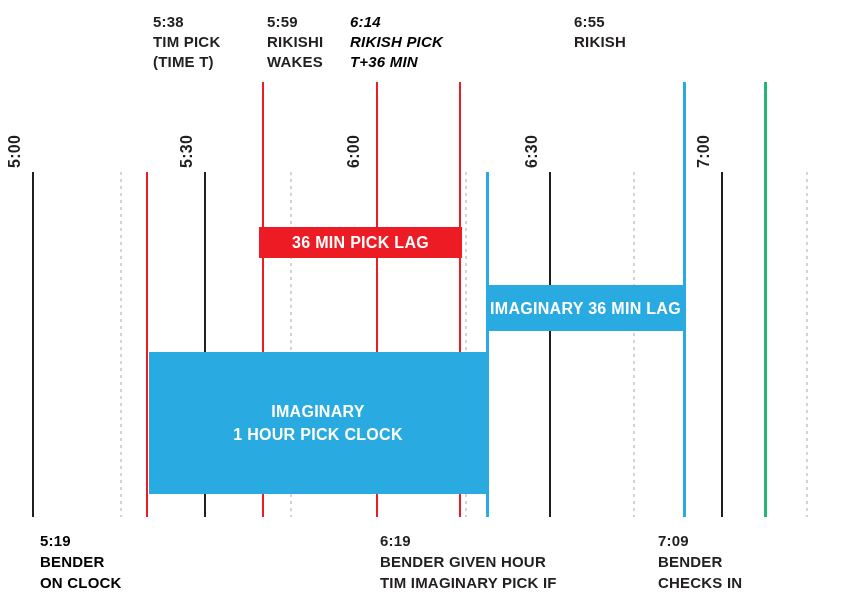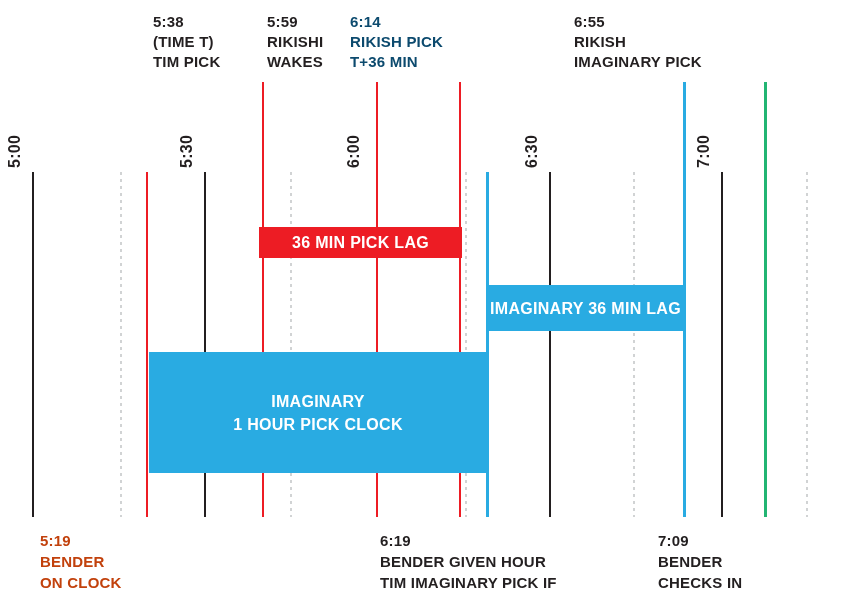--- a/index.html
+++ b/index.html
@@ -47,56 +47,55 @@
       <div class="vline" style="left: 763.5px; top: 82px; height: 435px; width: 3px; background: rgb(34, 181, 115);"></div>
       <div class="vline" style="left: 806px; top: 172px; height: 345px; width: 2px; background: repeating-linear-gradient(rgb(209, 211, 212) 0px, rgb(209, 211, 212) 3px, transparent 3px, transparent 7px);"></div>
     </div>
   <div class="layer" style="z-index:2;">
       <div class="bar" style="left: 259px; top: 227px; width: 203px; height: 31px; background: rgb(237, 28, 36); color: rgb(255, 255, 255);">
         <div>36 MIN PICK LAG</div>
       </div>
       <div class="bar" style="left: 487px; top: 285px; width: 197px; height: 46px; background: rgb(41, 171, 226); color: rgb(255, 255, 255);">
         <div>IMAGINARY 36 MIN LAG</div>
       </div>
-      <div class="bar" style="left: 149px; top: 352px; width: 338px; height: 121px; background: rgb(41, 171, 226); color: rgb(255, 255, 255);">
+      <div class="bar" style="left: 149px; top: 352px; width: 338px; height: 142px; background: rgb(41, 171, 226); color: rgb(255, 255, 255);">
         <div>IMAGINARY</div>
         <div>1 HOUR PICK CLOCK</div>
       </div>
     </div>
   <div class="layer" style="z-index:3;">
       <div class="top-label" style="left: 153px; top: 12px; color: rgb(35, 31, 32);">
         <div>5:38</div>
+        <div>TIM PICK</div>
         <div>(TIME T)</div>
-        <div>TIM PICK</div>
       </div>
       <div class="top-label" style="left: 267px; top: 12px; color: rgb(35, 31, 32);">
         <div>5:59</div>
         <div>RIKISHI</div>
         <div>WAKES</div>
       </div>
-      <div class="top-label" style="left: 350px; top: 12px; color: #0c4a6e;">
+      <div class="top-label" style="left: 350px; top: 12px; color: #000000; font-style: italic;">
         <div>6:14</div>
         <div>RIKISH PICK</div>
         <div>T+36 MIN</div>
       </div>
       <div class="top-label" style="left: 574px; top: 12px; color: rgb(35, 31, 32);">
         <div>6:55</div>
         <div>RIKISH</div>
-        <div>IMAGINARY PICK</div>
       </div>
     </div>
   <div class="layer" style="z-index:3;">
       <div class="axis-label" style="left: 24px; top: 150px; color: rgb(35, 31, 32);">5:00</div>
       <div class="axis-label" style="left: 196px; top: 150px; color: rgb(35, 31, 32);">5:30</div>
       <div class="axis-label" style="left: 363px; top: 150px; color: rgb(35, 31, 32);">6:00</div>
       <div class="axis-label" style="left: 541px; top: 150px; color: rgb(35, 31, 32);">6:30</div>
       <div class="axis-label" style="left: 713px; top: 150px; color: rgb(35, 31, 32);">7:00</div>
     </div>
   <div class="layer" style="z-index:3;">
-      <div class="bottom-label" style="left: 40px; top: 530px; color: #c2410c;">
+      <div class="bottom-label" style="left: 40px; top: 530px; color: #000000;">
         <div>5:19</div>
         <div>BENDER</div>
         <div>ON CLOCK</div>
       </div>
       <div class="bottom-label" style="left: 380px; top: 530px; color: rgb(35, 31, 32);">
         <div>6:19</div>
         <div>BENDER GIVEN HOUR</div>
         <div>TIM IMAGINARY PICK IF</div>
       </div>
       <div class="bottom-label" style="left: 658px; top: 530px; color: rgb(35, 31, 32);">

